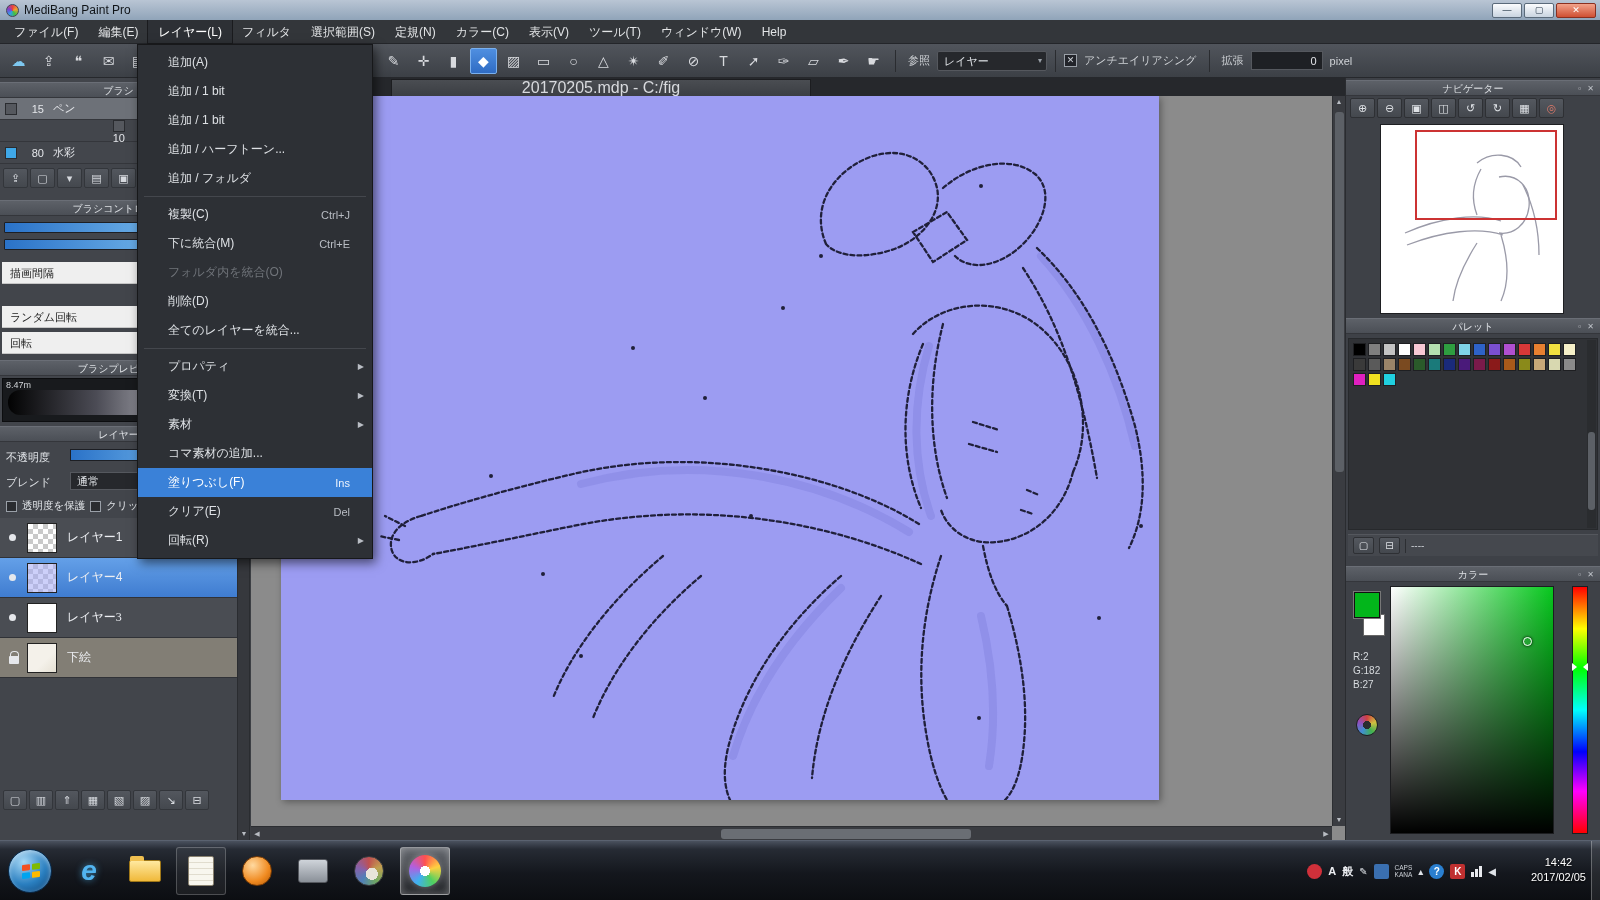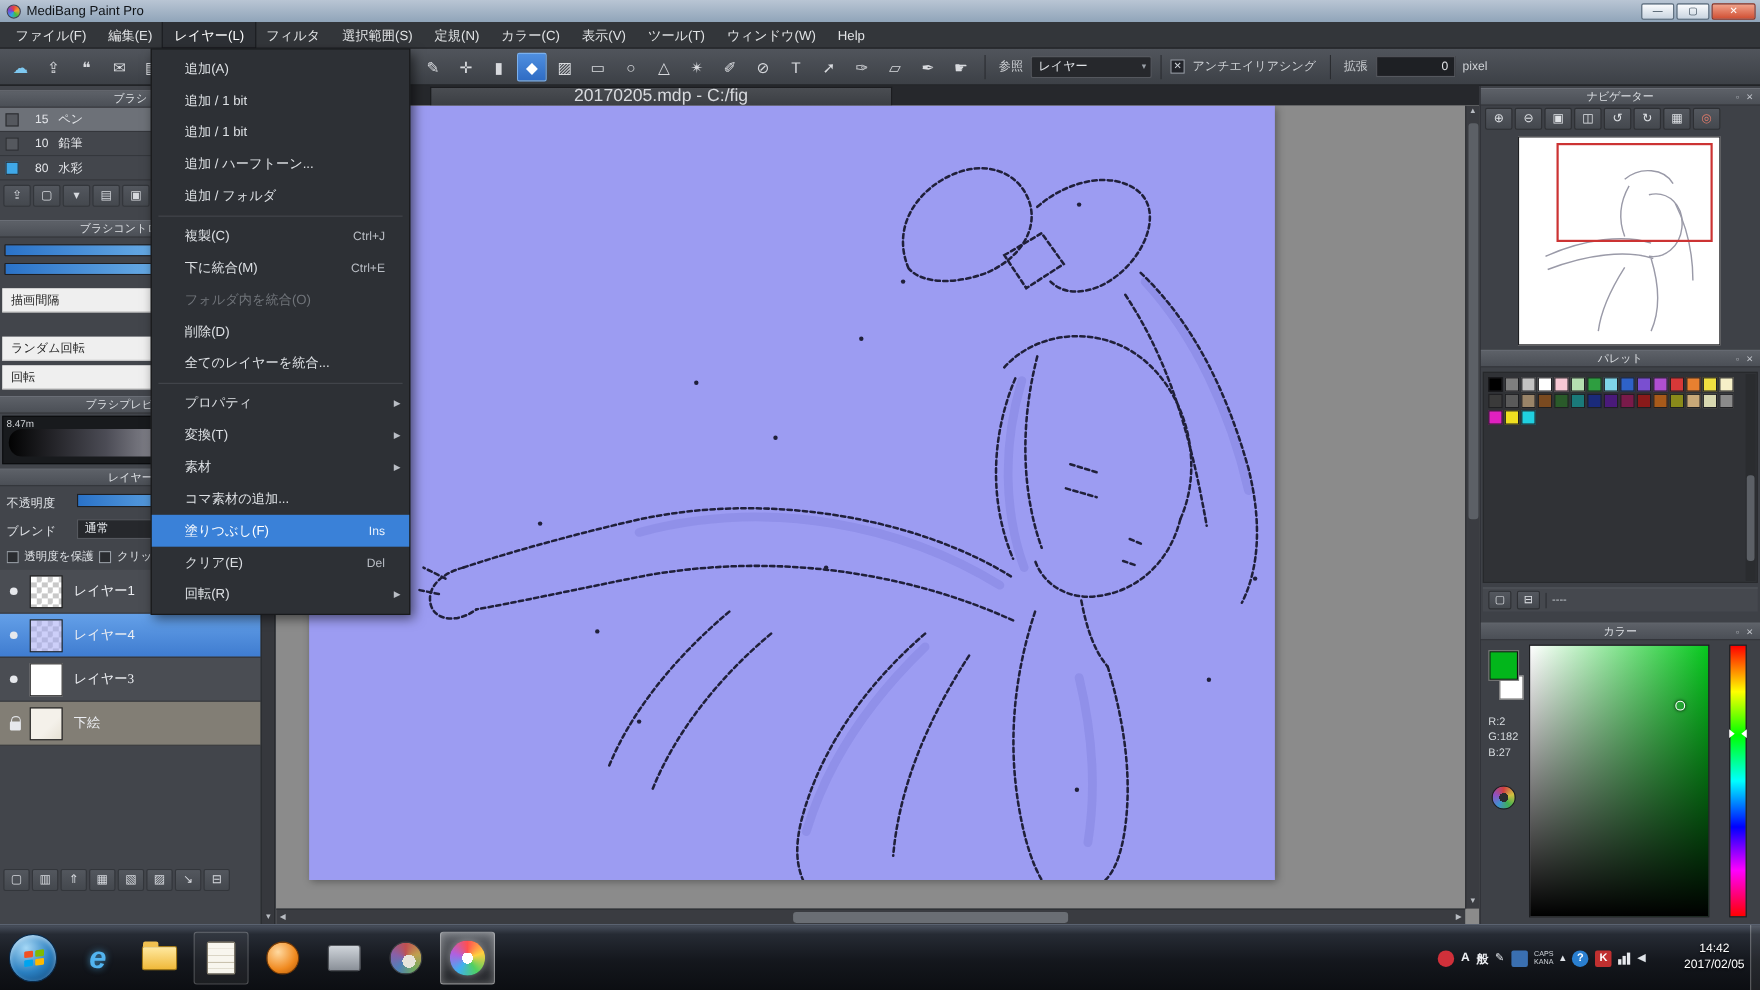--- a/index.html
+++ b/index.html
@@ -227,21 +227,21 @@
   <div class="left-panel">
     <div class="phdr" style="top:4px">
       <span>ブラシ</span><span class="pops">▫ ✕</span>
     </div>
     <div id="brush-list">
         <div class="brush-row sel" style="top: 20px;">
           <span class="brush-sw" style="background: rgb(85, 88, 94);"></span>
           <span class="brush-size">15</span>
           <span>ペン</span>
         </div>
-        <div class="brush-row" style="top: 42px;">
+        <div class="brush-row" style="top: 42px; flex-direction: column;">
           <span class="brush-sw" style="background: rgb(85, 88, 94);"></span>
           <span class="brush-size">10</span>
           <span>鉛筆</span>
         </div>
         <div class="brush-row" style="top: 64px;">
           <span class="brush-sw" style="background: rgb(63, 168, 232);"></span>
           <span class="brush-size">80</span>
           <span>水彩</span>
         </div>
       </div>

